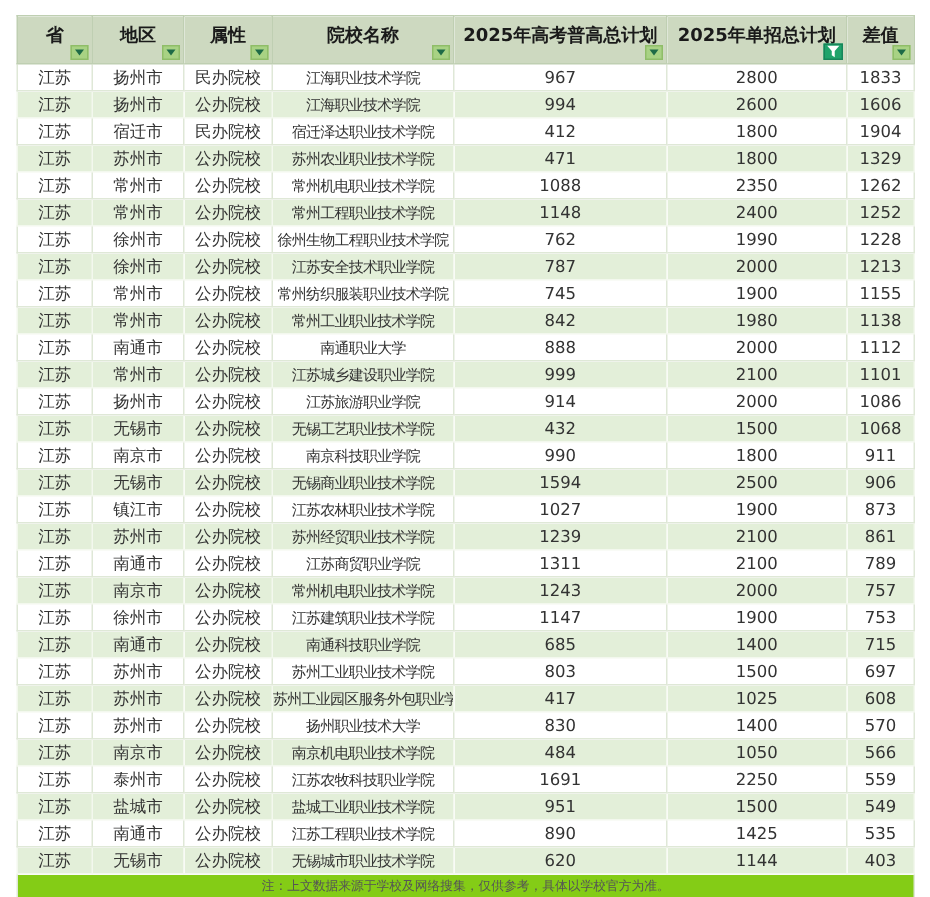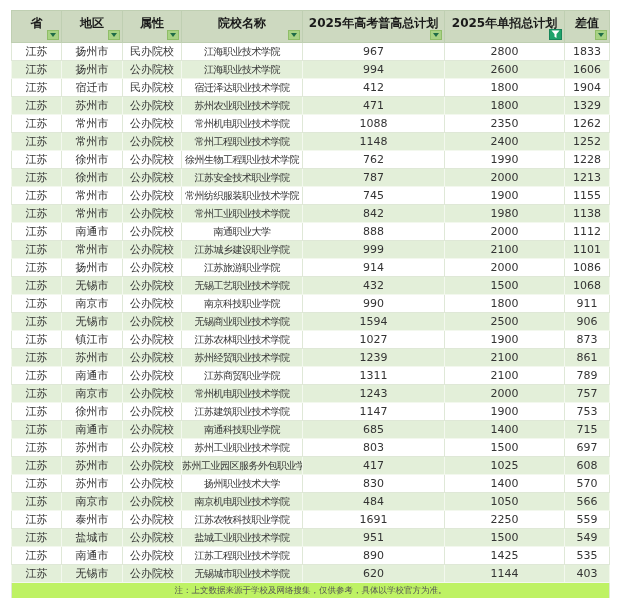--- a/index.html
+++ b/index.html
@@ -18,21 +18,21 @@
        white-space:nowrap; overflow:hidden; }
   tr.band td { background:#e3efd9; border-color:#f3f8ee; }
   td.name-cell { font-size:10px; letter-spacing:-0.5px; }
   .filter-btn { position:absolute; right:2px; bottom:2px; width:12px; height:10px;
        background:#a8d284; border:1px solid #8fbd68; display:flex;
        align-items:center; justify-content:center; cursor:pointer; }
   .filter-btn .tri { width:0; height:0; border-left:3px solid transparent;
        border-right:3px solid transparent; border-top:4px solid #1e6b47; }
   .filter-btn.applied { background:#1fa36b; border-color:#17855a;
        width:13px; height:11px; }
-  tfoot td { height:16px; font-size:8.5px; color:#555; background:#bef264;
+  tfoot td { height:16px; font-size:8.5px; color:#555; background:#84cc16;
        letter-spacing:0; border:1px solid #dfe8d7; }
 </style>
 </head>
 <body>
 
 <div class="sheet">
 <table>
   <colgroup>
     <col class="c0">
         <col class="c1">

